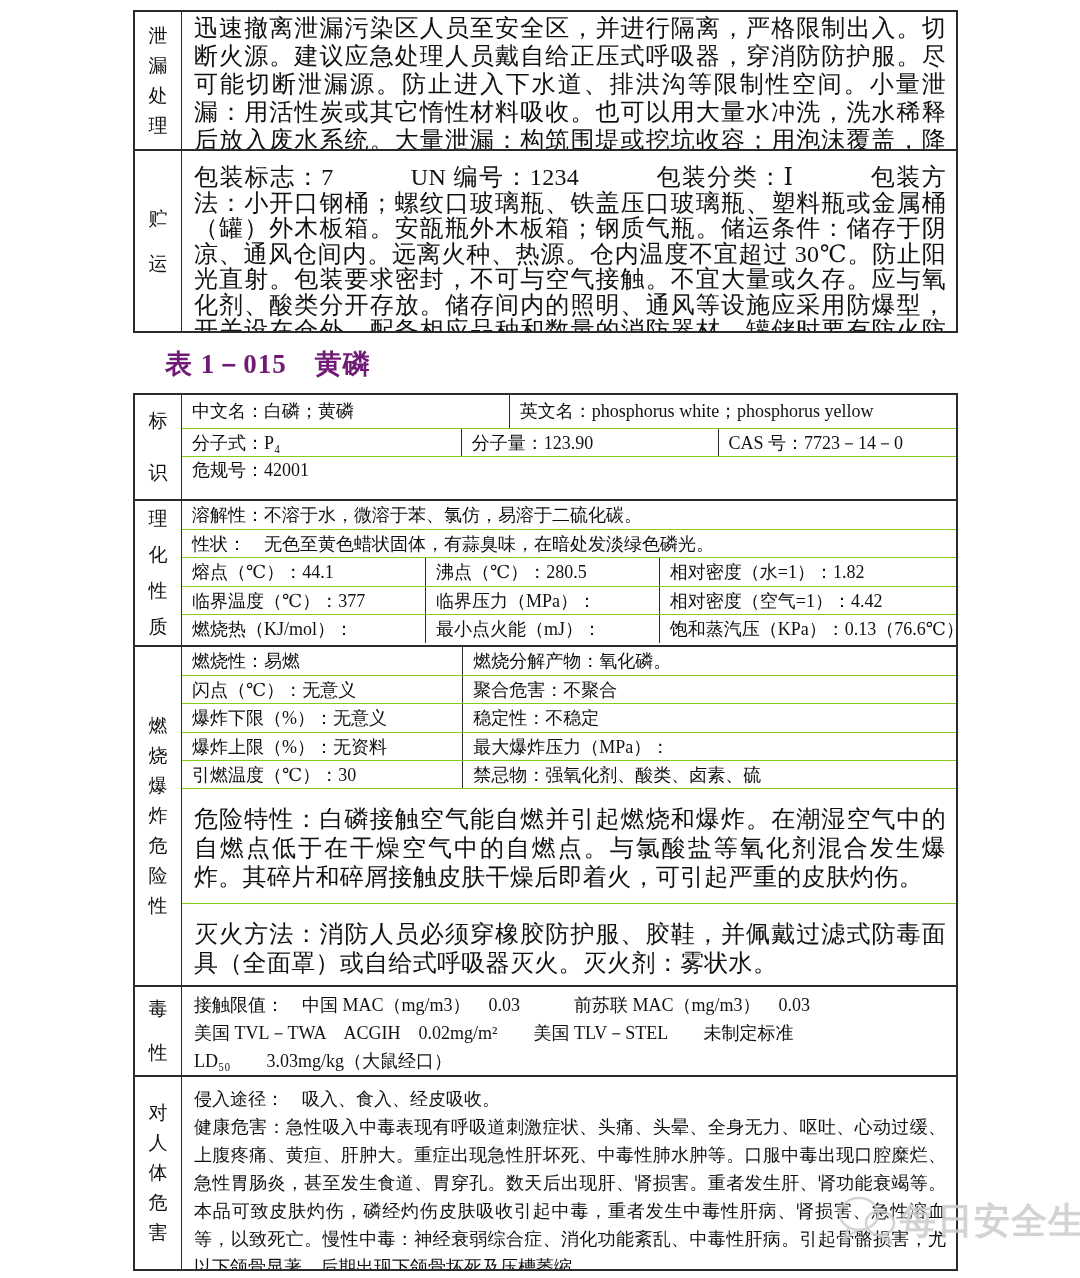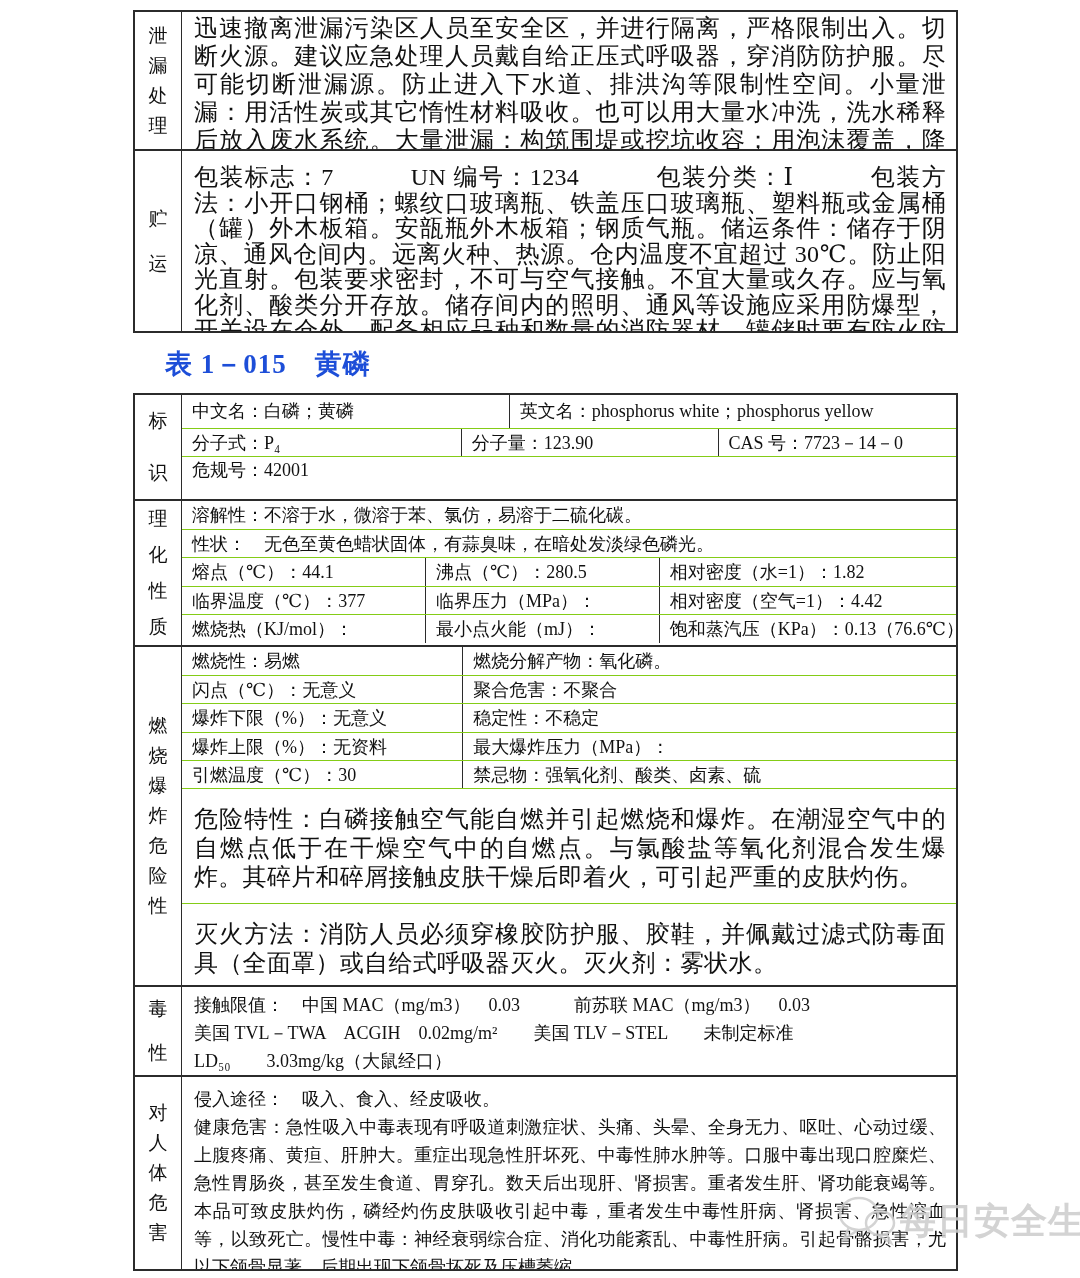--- a/index.html
+++ b/index.html
@@ -67,21 +67,21 @@
   .storage-text { height: 180px; line-height: 25.5px; padding-top: 14px; }
   .hazard-text     { height: 114px; line-height: 29px; padding-top: 16px; }
   .extinguish-text { height: 81px;  line-height: 29px; padding-top: 16px; }
   .tox-cell  { height: 88px; padding: 4px 10px 8px 12px; font-size: 18px; line-height: 28px; overflow: hidden; }
   .harm-cell { height: 192px; padding: 8px 10px 0 12px; font-size: 18px; line-height: 28px; text-align: justify; overflow: hidden; }
   .harm-line1 { text-align: left; }
 
   .page-title {
     margin: 13px 0 11px 165px;
     font-size: 27px; font-weight: bold; letter-spacing: 1px;
-    color: #1d4ed8;
+    color: #701a75;
   }
 
   .watermark {
     position: absolute; left: 836px; top: 1192px;
     display: flex; align-items: center; gap: 2px;
     opacity: 0.85; pointer-events: none; z-index: 5;
   }
   .watermark .wm-text {
     font-size: 36px; font-weight: bold; color: #cccccc;
     letter-spacing: 1px; white-space: nowrap;

